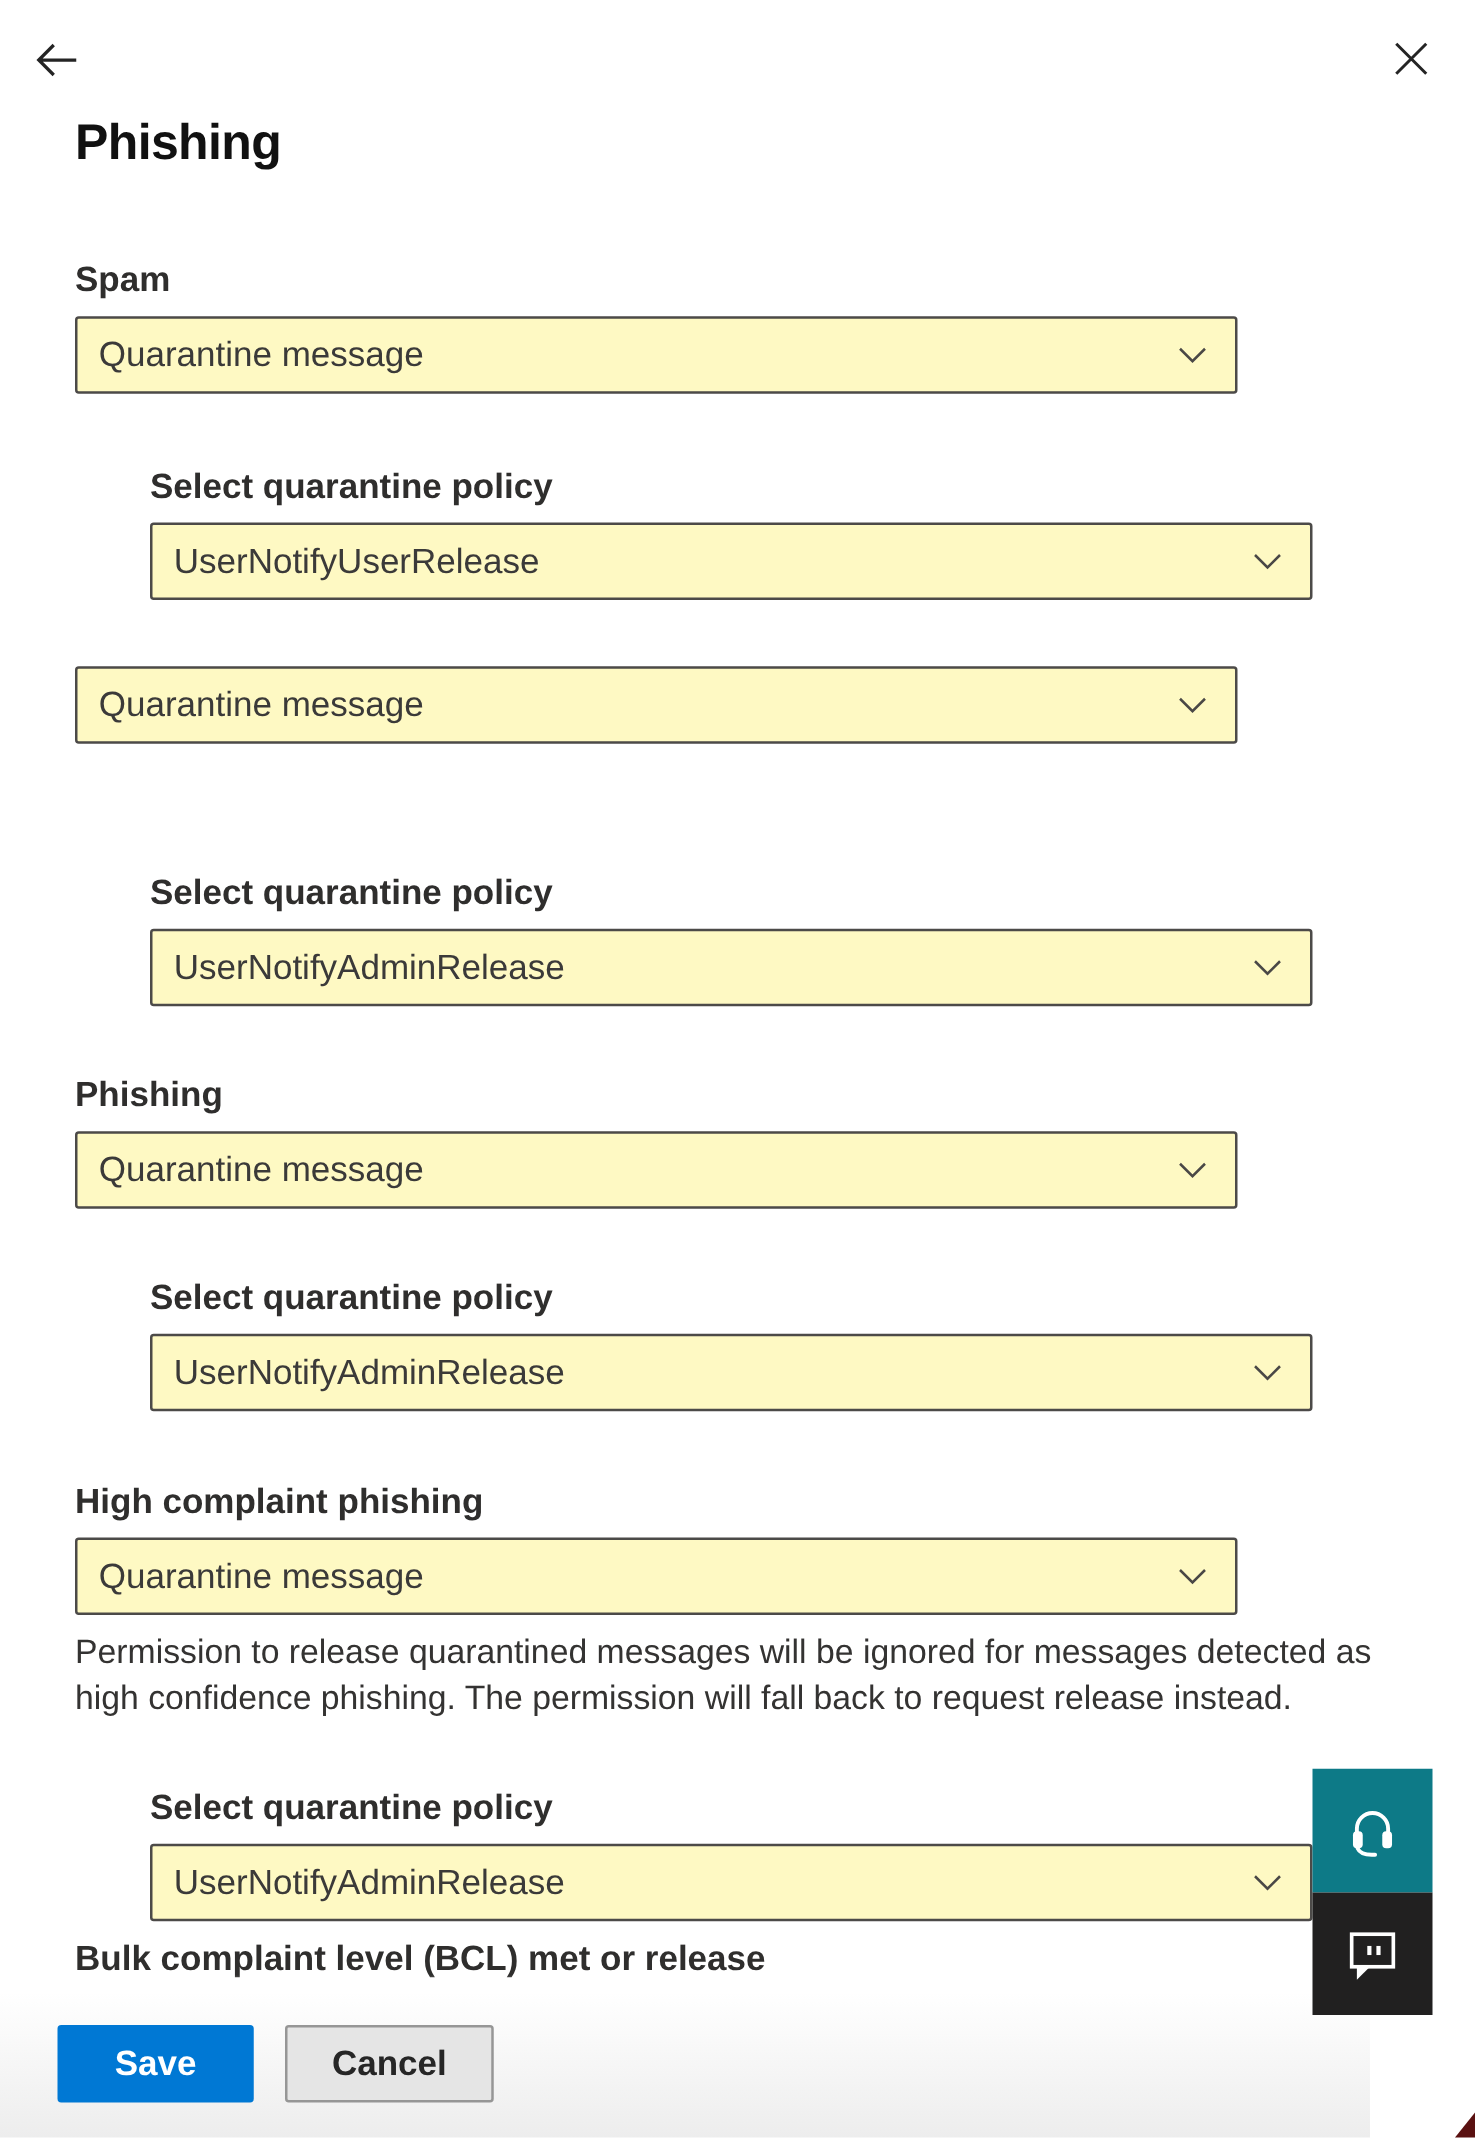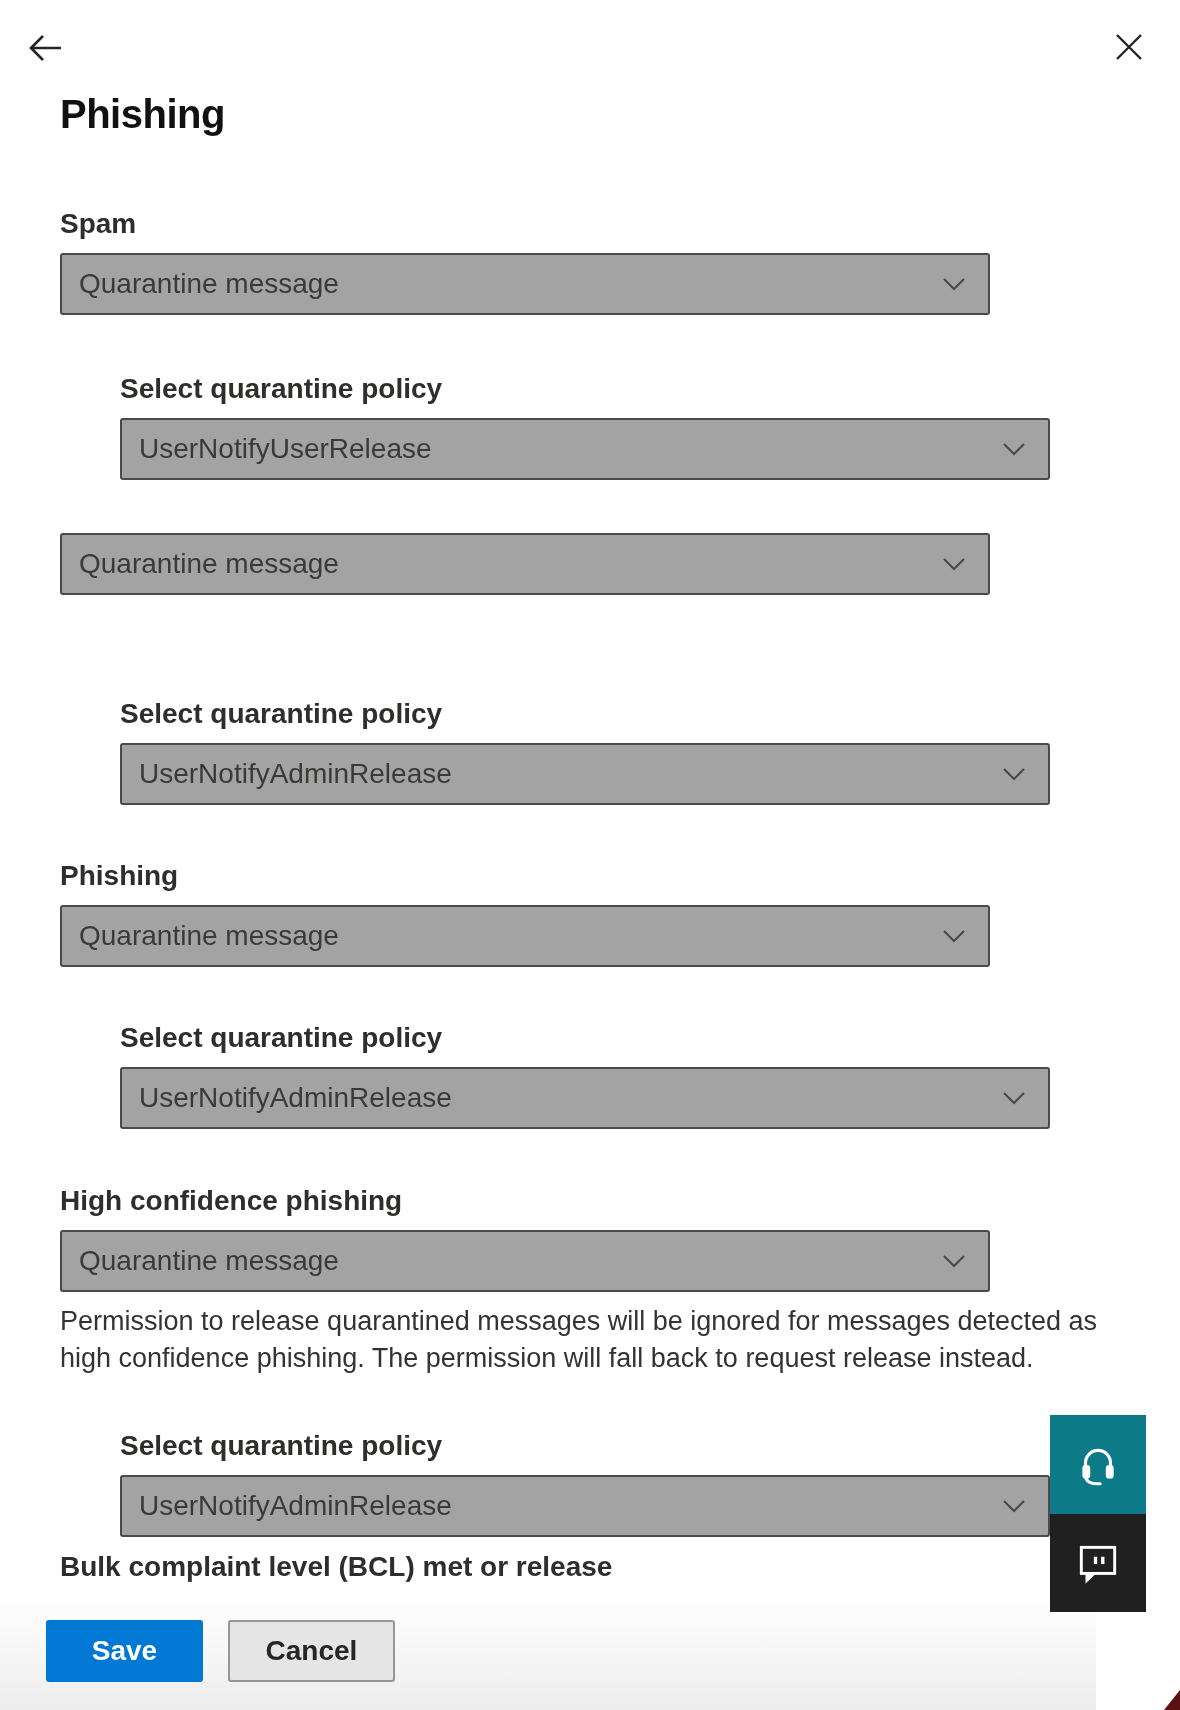--- a/index.html
+++ b/index.html
@@ -24,21 +24,21 @@
   .grp{position:absolute;left:60px;width:930px;margin-top:31px;}
   .grp.indent{left:120px;}
   .g1{top:176px;} .g2{top:341px;} .g3{top:502px;} .g4{top:666px;}
   .g5{top:828px;} .g6{top:990px;} .g7{top:1153px;} .g8{top:1398px;}
   .field-label{
     font-size:28px;font-weight:600;color:#2f2e2d;
     height:34px;line-height:34px;margin-bottom:12px;
   }
   .select{
     box-sizing:border-box;width:100%;height:62px;
-    border:2px solid #4c4a48;border-radius:3px;background:#a3a3a3;
+    border:2px solid #4c4a48;border-radius:3px;background:#fef9c3;
     display:flex;align-items:center;justify-content:space-between;
     padding:0 22px 0 17px;cursor:pointer;
   }
   .select-value{font-size:28px;font-weight:400;color:#3b3a39;}
   .chevron{line-height:0;}
 
   
   .note{position:absolute;left:60px;top:1303px;width:1100px;
     font-size:27px;line-height:37px;color:#343332;}
   .note div{white-space:nowrap;}
@@ -158,21 +158,21 @@
     <span class="select-value">UserNotifyAdminRelease</span>
     <span class="chevron">
       <svg width="24" height="14" viewBox="0 0 24 14">
           <polyline points="2,2 12,12 22,2" fill="none" stroke="#4a4846" stroke-width="2"></polyline>
         </svg>
     </span>
   </div>
 </div>
 
 <div class="grp g7">
-  <div class="field-label">High confidence phishing</div>
+  <div class="field-label">High complaint phishing</div>
   <div class="select">
     <span class="select-value">Quarantine message</span>
     <span class="chevron">
       <svg width="24" height="14" viewBox="0 0 24 14">
           <polyline points="2,2 12,12 22,2" fill="none" stroke="#4a4846" stroke-width="2"></polyline>
         </svg>
     </span>
   </div>
 </div>
 

